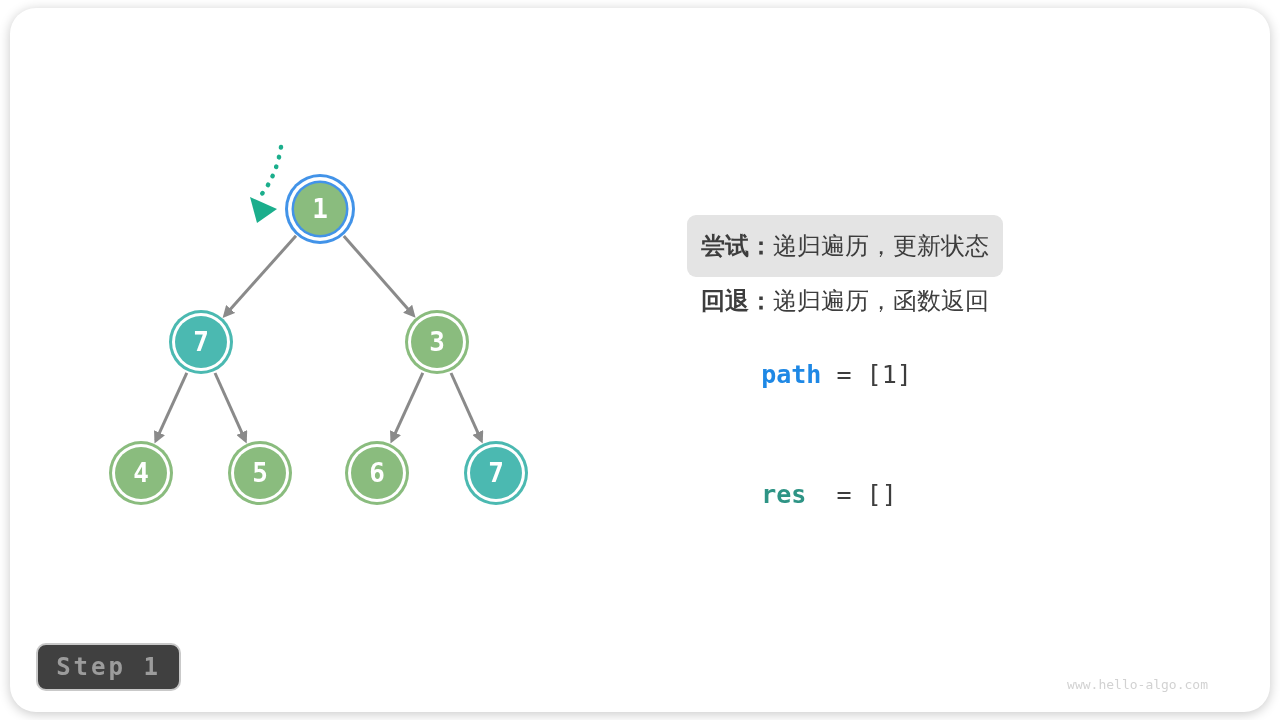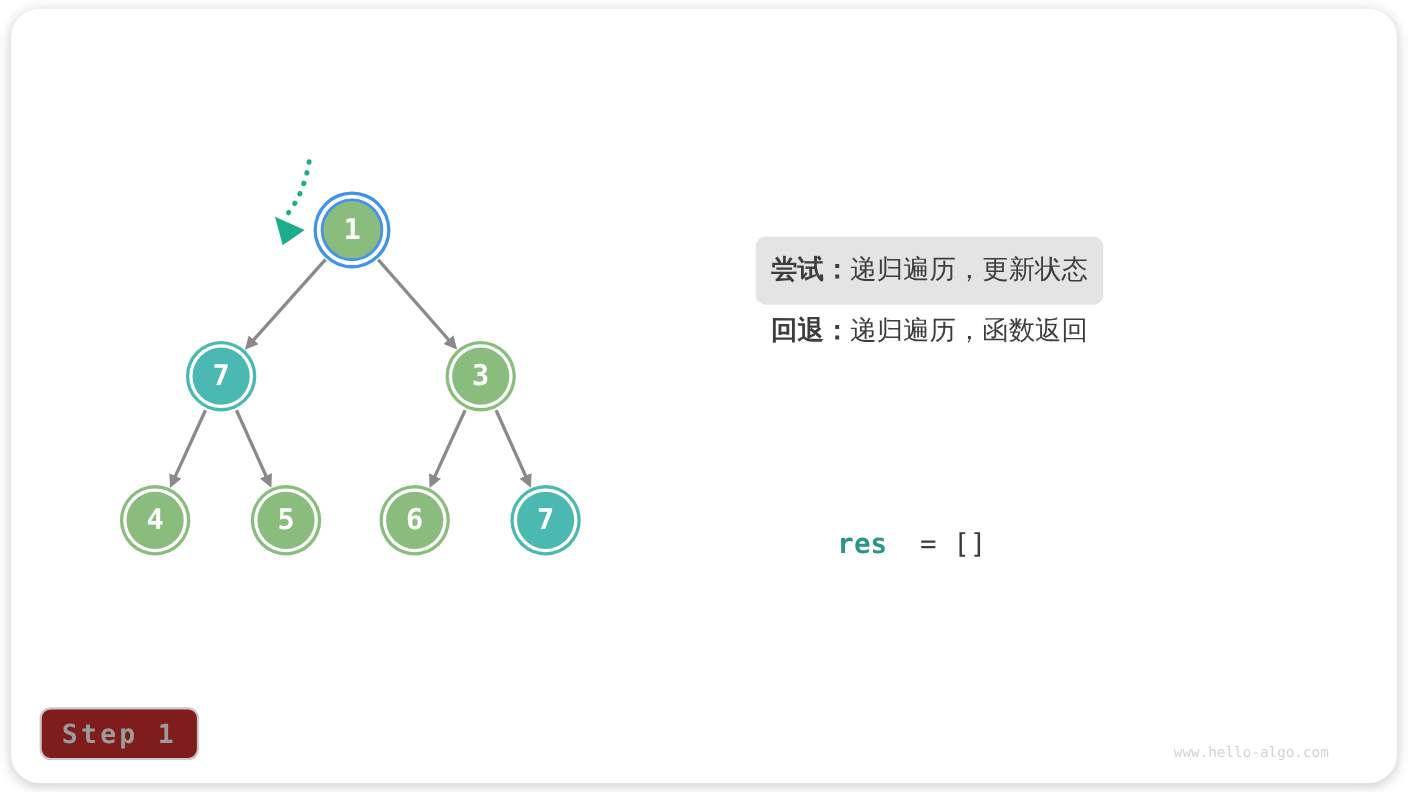--- a/index.html
+++ b/index.html
@@ -112,21 +112,21 @@
   
   .step-badge {
     position: absolute;
     left: 36px;
     top: 643px;
     width: 145px;
     height: 48px;
     box-sizing: border-box;
     border: 2px solid var(--step-border);
     border-radius: 10px;
-    background: #7f1d1d;
+    background: #404040;
     display: flex;
     align-items: center;
     justify-content: center;
     font: bold 24px "DejaVu Sans Mono", monospace;
     letter-spacing: 3px;
     color: var(--step-gray);
   }
   
   .watermark {
     position: absolute;
@@ -166,20 +166,23 @@
   <div class="node" style="left:351px; top:447px" data-state="default">6</div>
   <div class="node" style="left:470px; top:447px" data-state="target">7</div>
 
   <div class="legend-line legend-try">
     <span class="lbl">尝试：</span><span>递归遍历，更新状态</span>
   </div>
   <div class="legend-line legend-back">
     <span class="lbl">回退：</span><span>递归遍历，函数返回</span>
   </div>
 
+  <div class="var-line var-path">
+    <span class="var-name">path</span><span> = [1]</span>
+  </div>
   <div class="var-line var-res">
     <span class="var-name">res</span><span> = []</span>
   </div>
 
   <div class="step-badge">Step 1</div>
 
   <div class="watermark">www.hello-algo.com</div>
 </div>
 
 </body></html>

